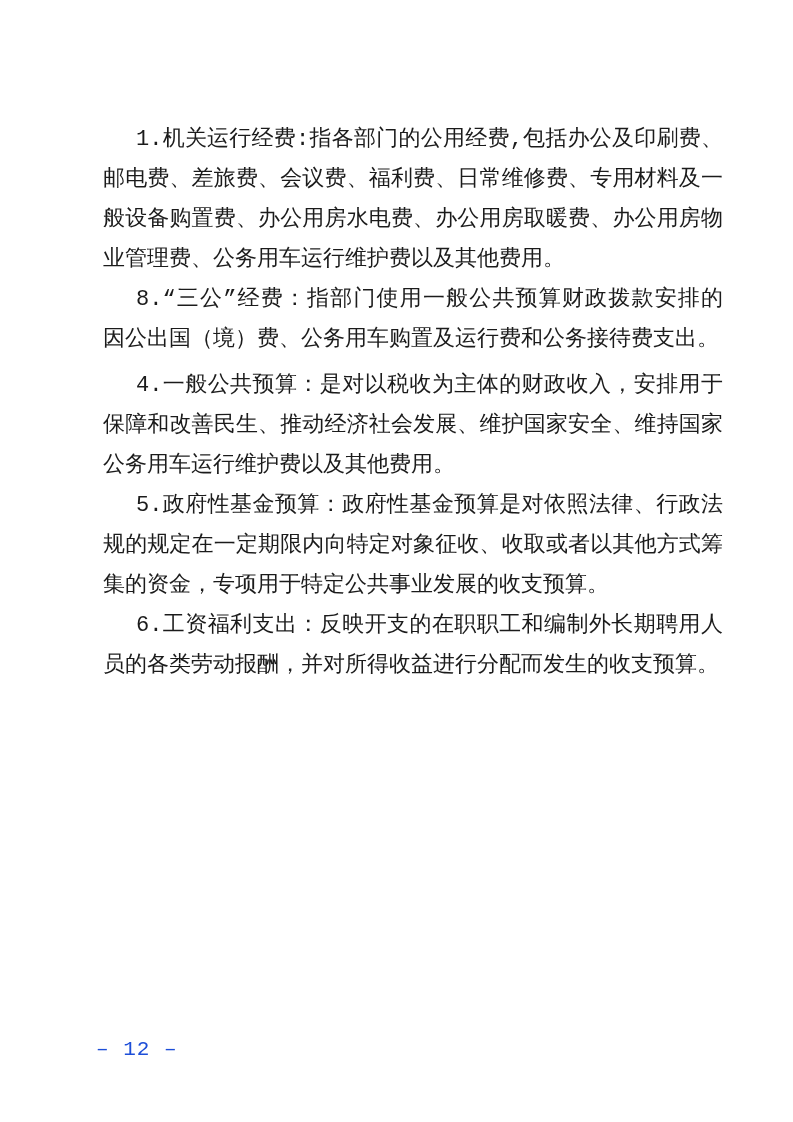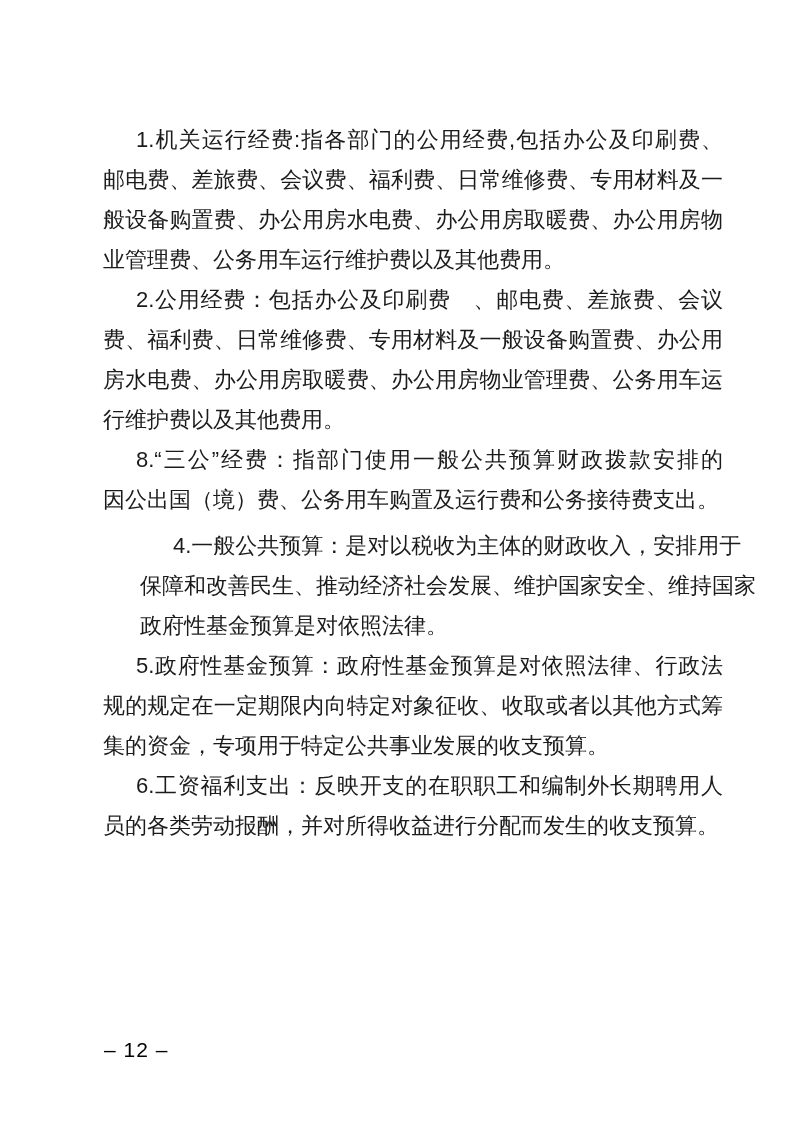--- a/index.html
+++ b/index.html
@@ -6,91 +6,84 @@
     margin: 0;
     padding: 0;
     background: #ffffff;
   }
   .page {
     position: relative;
     width: 793px;
     height: 1122px;
     background: #ffffff;
     overflow: hidden;
-    font-family: Liberation Sans, sans-serif;
+    font-family: Liberation Mono, monospace;
     color: #1b1b1b;
   }
   .content {
     position: absolute;
     left: 103px;
     top: 120px;
     width: 620px;
   }
   .para {
     margin: 0;
   }
   .para.gap-before {
     margin-top: 6px;
-    margin-left: 37px;
   }
   .line {
     font-size: 22px;
     line-height: 40px;
     height: 40px;
     text-align: justify;
     text-align-last: justify;
     text-justify: inter-character;
     white-space: nowrap;
     overflow: visible;
   }
   .line.first {
     text-indent: 33px;
   }
   .line.last {
     text-align-last: left;
   }
   .footer {
     position: absolute;
-    left: 104px;
+    left: 96px;
     top: 1036px;
     font-size: 21px;
     line-height: 28px;
-    color: #000000;
+    color: #1d4ed8;
     letter-spacing: 1px;
   }
 </style>
 </head>
 <body>
 
 <div class="page">
   <div class="content">
 
     <div class="para">
       <div class="line first">1.机关运行经费:指各部门的公用经费,包括办公及印刷费、</div>
       <div class="line">邮电费、差旅费、会议费、福利费、日常维修费、专用材料及一</div>
       <div class="line">般设备购置费、办公用房水电费、办公用房取暖费、办公用房物</div>
       <div class="line last">业管理费、公务用车运行维护费以及其他费用。</div>
     </div>
 
-    <div class="para">
-      <div class="line first">2.公用经费：包括办公及印刷费　、邮电费、差旅费、会议</div>
-      <div class="line">费、福利费、日常维修费、专用材料及一般设备购置费、办公用</div>
-      <div class="line">房水电费、办公用房取暖费、办公用房物业管理费、公务用车运</div>
-      <div class="line last">行维护费以及其他费用。</div>
-    </div>
 
     <div class="para">
       <div class="line first">8.“三公”经费：指部门使用一般公共预算财政拨款安排的</div>
       <div class="line last">因公出国（境）费、公务用车购置及运行费和公务接待费支出。</div>
     </div>
 
     <div class="para gap-before">
       <div class="line first">4.一般公共预算：是对以税收为主体的财政收入，安排用于</div>
       <div class="line">保障和改善民生、推动经济社会发展、维护国家安全、维持国家</div>
-      <div class="line last">政府性基金预算是对依照法律。</div>
+      <div class="line last">公务用车运行维护费以及其他费用。</div>
     </div>
 
     <div class="para">
       <div class="line first">5.政府性基金预算：政府性基金预算是对依照法律、行政法</div>
       <div class="line">规的规定在一定期限内向特定对象征收、收取或者以其他方式筹</div>
       <div class="line last">集的资金，专项用于特定公共事业发展的收支预算。</div>
     </div>
 
 
     <div class="para">

